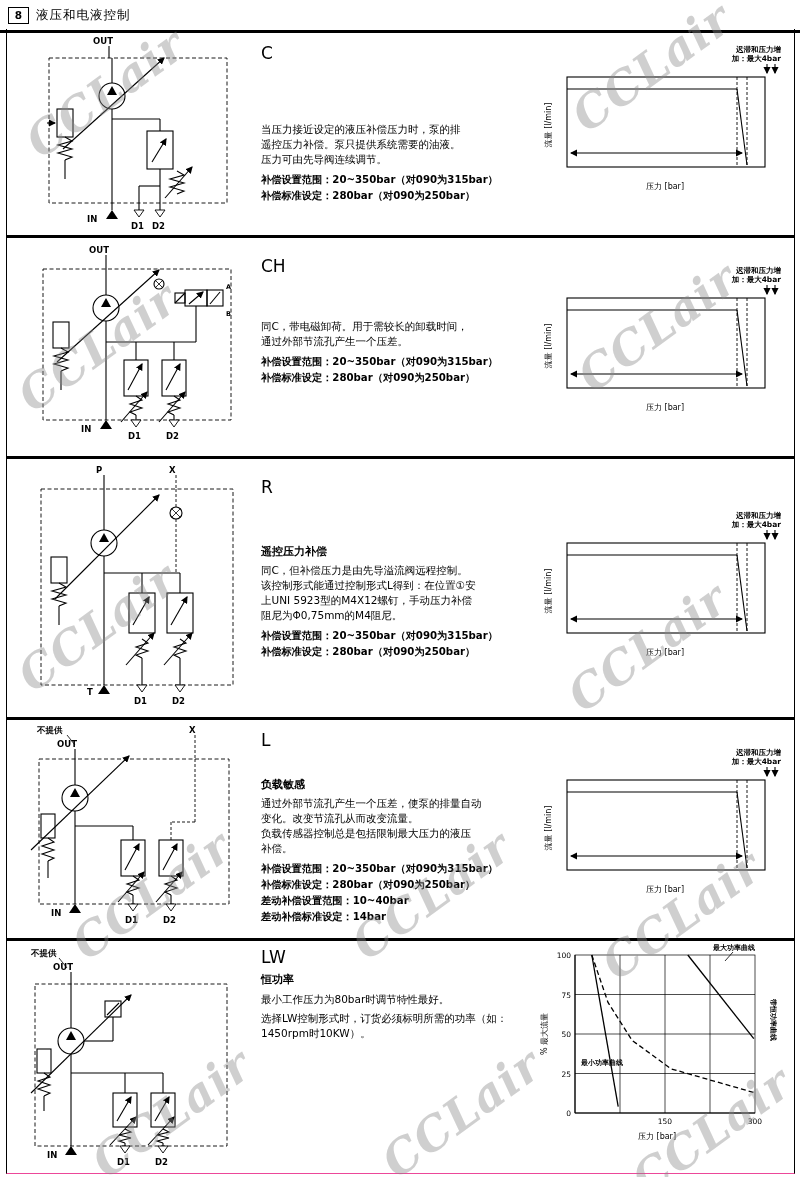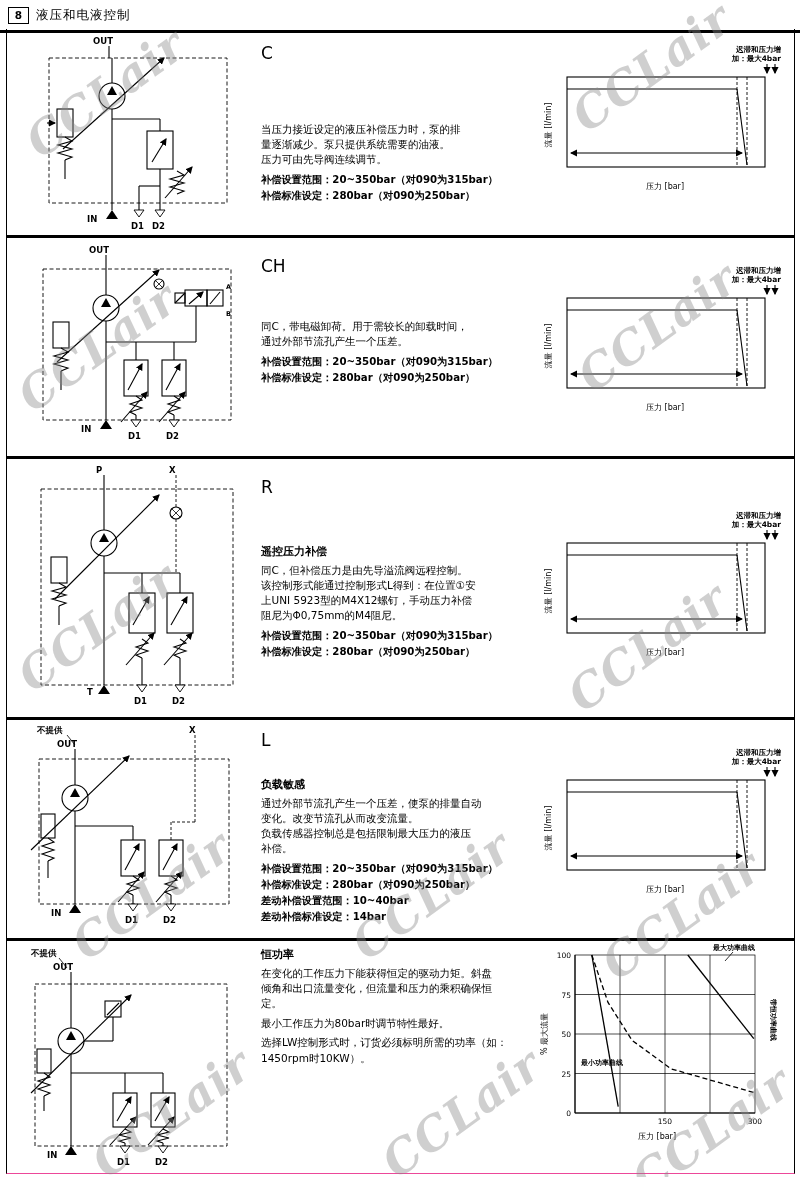--- a/index.html
+++ b/index.html
@@ -91,21 +91,21 @@
           <polygon class="wht" points="146,179 156,179 151,186"></polygon>
           <text class="slbl" x="78" y="191">IN</text>
           <text class="slbl" x="122" y="198">D1</text>
           <text class="slbl" x="143" y="198">D2</text>
         </svg>
       </div>
       <div class="textcol">
         <div class="letter" style="margin-top:16px">C</div>
         <div style="margin-top:60px">
           <div class="body">当压力接近设定的液压补偿压力时，泵的排
-量逐渐减少。泵只提供系统需要的油液。
+遥控压力补偿。泵只提供系统需要的油液。
 压力可由先导阀连续调节。</div>
           <div class="specs">
             <div class="spec">补偿设置范围：20~350bar（对090为315bar）</div>
             <div class="spec">补偿标准设定：280bar（对090为250bar）</div>
           </div>
         </div>
       </div>
       <div class="chartcol" style="padding-top:14px">
         <svg width="250" height="156" viewBox="0 0 250 156">
           <text class="note" x="244" y="9" text-anchor="end">迟滞和压力增</text>
@@ -384,25 +384,23 @@
           <line class="ln" x1="154" y1="200" x2="154" y2="203"></line>
           <polygon class="blk" points="62,203 56,212 68,212"></polygon>
           <polygon class="wht" points="111,203 121,203 116,210"></polygon>
           <polygon class="wht" points="149,203 159,203 154,210"></polygon>
           <text class="slbl" x="38" y="215">IN</text>
           <text class="slbl" x="108" y="222">D1</text>
           <text class="slbl" x="146" y="222">D2</text>
         </svg>
       </div>
       <div class="textcol">
+        <div class="letter" style="margin-top:8px">LW</div>
         <div style="margin-top:6px">
           <div class="title">恒功率</div>
-          <div class="body">在变化的工作压力下能获得恒定的驱动力矩。斜盘
-倾角和出口流量变化，但流量和压力的乘积确保恒
-定。</div>
           <div class="notes">
             <div class="note-line">最小工作压力为80bar时调节特性最好。</div>
             <div class="note-line">选择LW控制形式时，订货必须标明所需的功率（如：
 1450rpm时10KW）。</div>
           </div>
         </div>
       </div>
       <div class="chartcol" style="">
         <svg width="250" height="208" viewBox="0 0 250 208">
           <text class="curvelbl" x="218" y="9" text-anchor="end">最大功率曲线</text>

